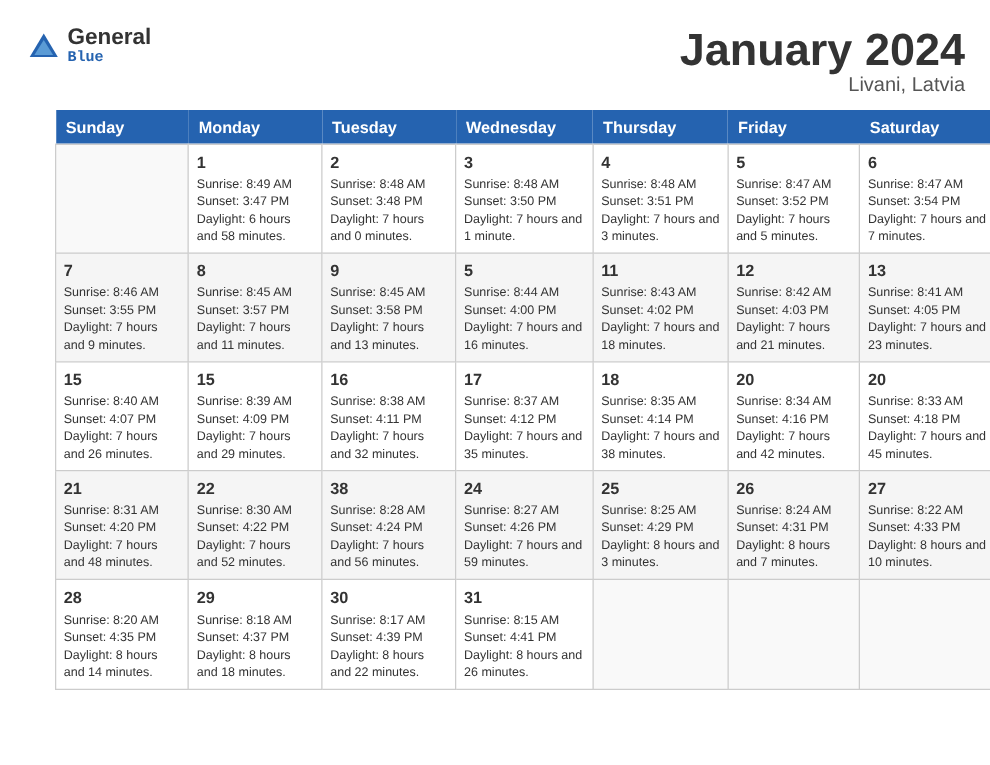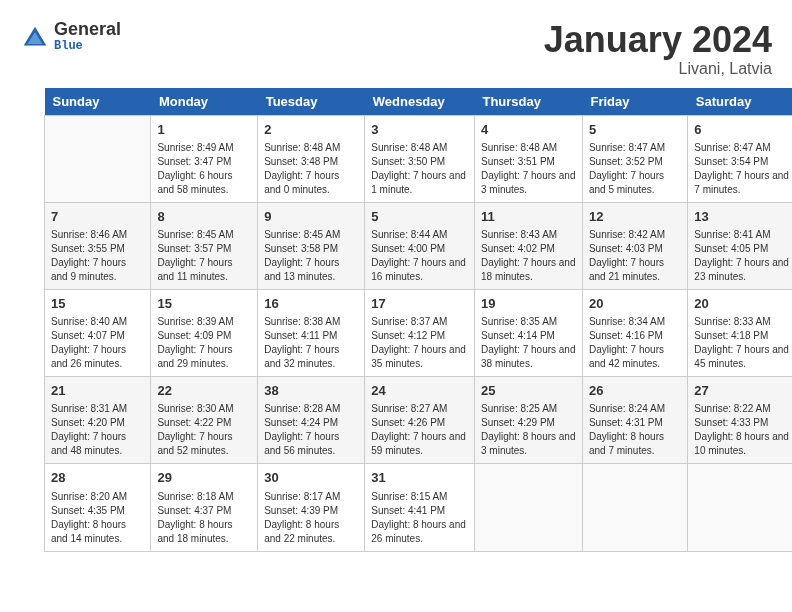--- a/index.html
+++ b/index.html
@@ -201,21 +201,21 @@
         </td>
         <td>
           <span class="day-number">16</span>
           <div class="day-info">Sunrise: 8:38 AM<br>Sunset: 4:11 PM<br>Daylight: 7 hours and 32 minutes.</div>
         </td>
         <td>
           <span class="day-number">17</span>
           <div class="day-info">Sunrise: 8:37 AM<br>Sunset: 4:12 PM<br>Daylight: 7 hours and 35 minutes.</div>
         </td>
         <td>
-          <span class="day-number">19</span>
+          <span class="day-number">18</span>
           <div class="day-info">Sunrise: 8:35 AM<br>Sunset: 4:14 PM<br>Daylight: 7 hours and 38 minutes.</div>
         </td>
         <td>
           <span class="day-number">20</span>
           <div class="day-info">Sunrise: 8:34 AM<br>Sunset: 4:16 PM<br>Daylight: 7 hours and 42 minutes.</div>
         </td>
         <td>
           <span class="day-number">20</span>
           <div class="day-info">Sunrise: 8:33 AM<br>Sunset: 4:18 PM<br>Daylight: 7 hours and 45 minutes.</div>
         </td>

